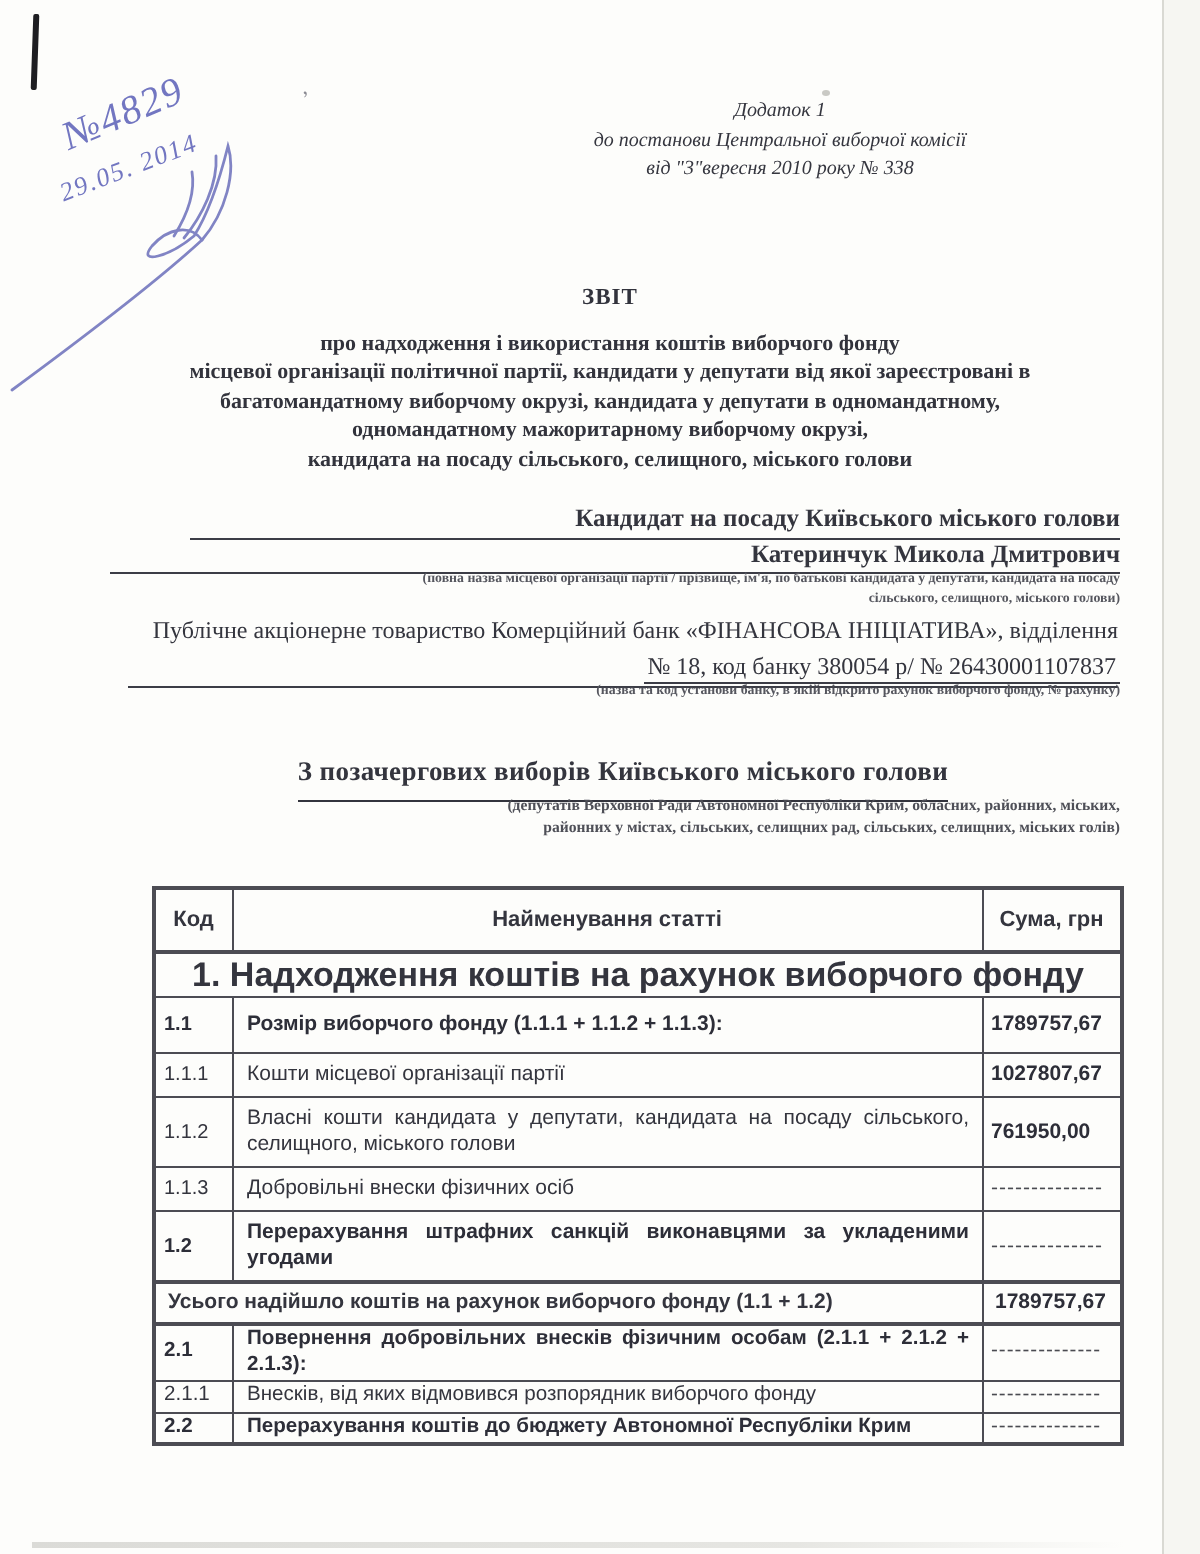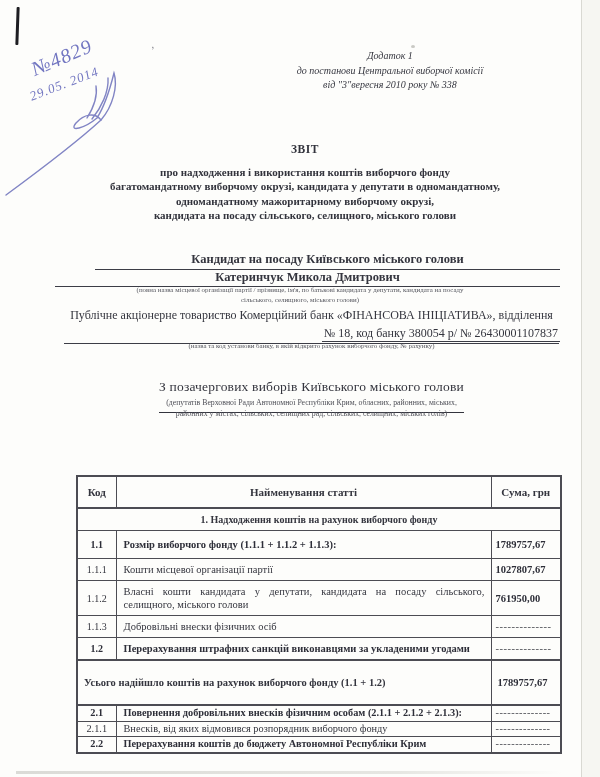--- a/index.html
+++ b/index.html
@@ -24,50 +24,50 @@
   .hw-date{left:28px;top:76px;font-size:13px;transform:rotate(-21deg);letter-spacing:1px;}
   .hw-sign{left:0px;top:60px;}
   
   .appendix{left:250px;top:49px;width:280px;text-align:center;
     font-weight:normal;font-style:italic;font-size:10px;line-height:14.5px;color:#35363f;}
   
   .title-block{left:48px;top:142px;width:514px;text-align:center;font-weight:bold;
     font-size:11px;line-height:14.6px;color:#32333c;}
   .title-block .t-head{font-size:11.5px;margin-bottom:8px;letter-spacing:.5px;}
   
-  .uline{border-bottom:1.2px solid #3c3d46;text-align:center;font-weight:bold;font-size:12.5px;}
+  .uline{border-bottom:1.2px solid #3c3d46;text-align:right;font-weight:bold;font-size:12.5px;}
   .cand-1{left:95px;top:252px;width:465px;padding-bottom:2px;}
   .cand-2{left:55px;top:270px;width:505px;padding-bottom:1px;}
-  .note{text-align:center;color:#55565e;font-size:6.9px;line-height:9.5px;}
+  .note{text-align:right;color:#55565e;font-size:6.9px;line-height:9.5px;font-weight:bold;}
   .cand-note{left:40px;top:285px;width:520px;}
   .bank-1{left:64px;top:308px;width:495px;font-weight:normal;font-size:12px;padding-bottom:20px;}
   .bank-2{left:63px;top:326px;width:497px;text-align:right;font-size:12px;}
   .bank-2 span{border-bottom:1.2px solid #3c3d46;padding:0 2px 1px;}
   .bank-note{left:63px;top:341px;width:497px;}
   
   .elect-head{left:63px;top:377px;width:497px;text-align:center;}
-  .elect-head span{display:inline-block;border-bottom:1.6px solid #33343d;font-weight:normal;font-size:13.5px;padding-bottom:17px;letter-spacing:.2px;}
+  .elect-head span{display:inline-block;border-bottom:1.6px solid #33343d;font-weight:bold;font-size:13.5px;padding-bottom:6px;letter-spacing:.2px;}
   .elect-note{left:63px;top:397px;width:497px;font-size:7.8px;line-height:11px;color:#4e4f57;}
   
   .report-table{left:76px;top:443px;width:484px;}
   table{border-collapse:collapse;table-layout:fixed;width:484px;
-    font-family:Liberation Serif, serif;color:#34353e;margin-top:32px;}
+    font-family:Liberation Sans, sans-serif;color:#34353e;}
   col.c-code{width:39px;} col.c-name{width:375px;} col.c-sum{width:70px;}
   th,td{border:1px solid #4c4c53;vertical-align:middle;}
   table{border:2px solid #4c4c53;}
   th{font-size:11px;font-weight:bold;text-align:center;padding:9px 3px;border-bottom-width:2px;}
   td{font-size:10.5px;line-height:13px;}
-  td.code{text-align:center;padding:3px 4px;font-size:10px;}
+  td.code{padding:3px 4px;font-size:10px;}
   td.name{text-align:justify;padding:3px 6px 3px 7px;}
   td.sum{padding:2px 2px 2px 4px;font-size:10.5px;}
-  tr.r-sec td{text-align:center;font-weight:bold;font-size:10px;padding:4px 2px;}
+  tr.r-sec td{text-align:center;font-weight:bold;font-size:17px;padding:4px 2px;}
   tr.tall td{padding-top:7px;padding-bottom:7px;}
   tr.pad td{padding-top:4px;padding-bottom:4px;}
   tr.compact td{padding-top:1px;padding-bottom:1px;line-height:12.5px;font-size:10.3px;}
-  tr.r-total td{font-weight:bold;border-top-width:2px;border-bottom-width:2px;padding:15px 6px;}
+  tr.r-total td{font-weight:bold;border-top-width:2px;border-bottom-width:2px;padding:3px 6px;}
   .b{font-weight:bold;color:#2d2e38;}
   .dash{color:#4a4b51;letter-spacing:.5px;}
 </style>
 </head>
 <body>
 
 <div class="page">
 
   <div class="abs tick-mark"></div>
   <div class="abs smudge-1">‚</div>
@@ -86,20 +86,21 @@
 
   <div class="abs appendix">
     <div>Додаток 1</div>
     <div>до постанови Центральної виборчої комісії</div>
     <div>від "3"вересня 2010 року № 338</div>
   </div>
 
   <div class="abs title-block">
     <div class="t-head">ЗВІТ</div>
     <div>про надходження і використання коштів виборчого фонду</div>
+    <div>місцевої організації політичної партії, кандидати у депутати від якої зареєстровані в</div>
     <div>багатомандатному виборчому окрузі, кандидата у депутати в одномандатному,</div>
     <div>одномандатному мажоритарному виборчому окрузі,</div>
     <div>кандидата на посаду сільського, селищного, міського голови</div>
   </div>
 
   <div class="abs uline cand-1">Кандидат на посаду Київського міського голови</div>
   <div class="abs uline cand-2">Катеринчук Микола Дмитрович</div>
   <div class="abs note cand-note">
     <div>(повна назва місцевої організації партії / прізвище, ім'я, по батькові кандидата у депутати, кандидата на посаду</div>
     <div>сільського, селищного, міського голови)</div>

